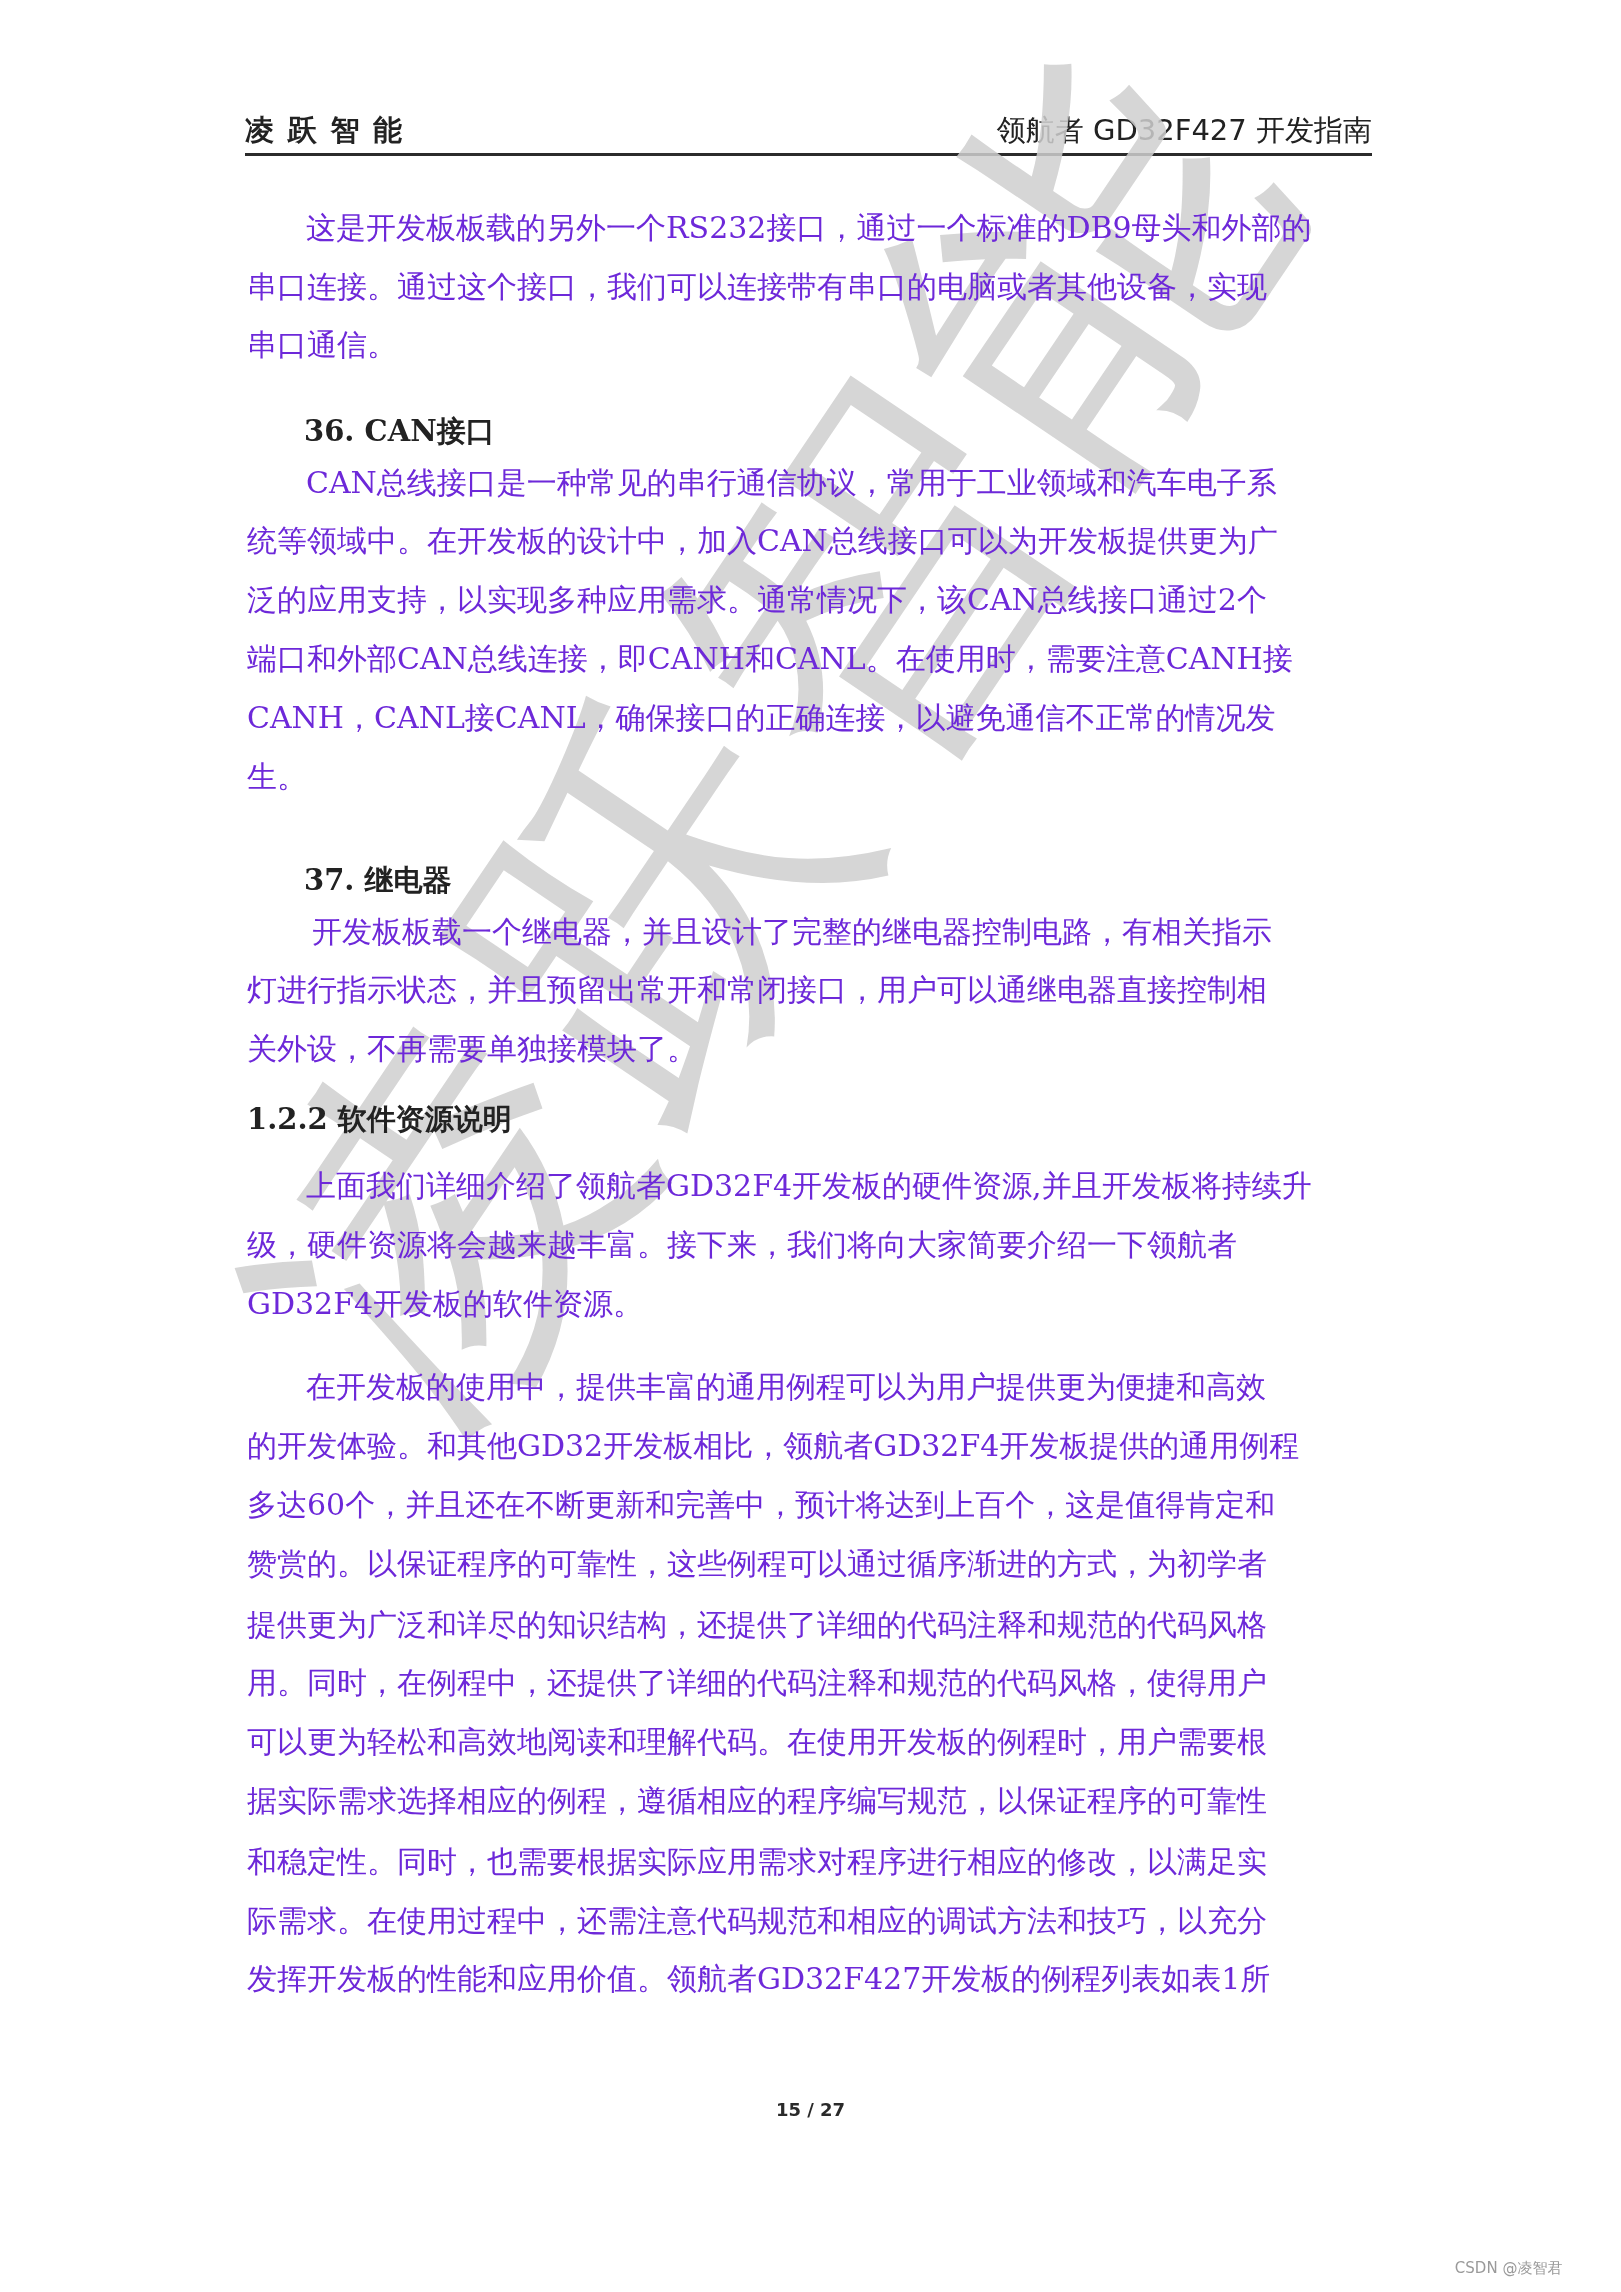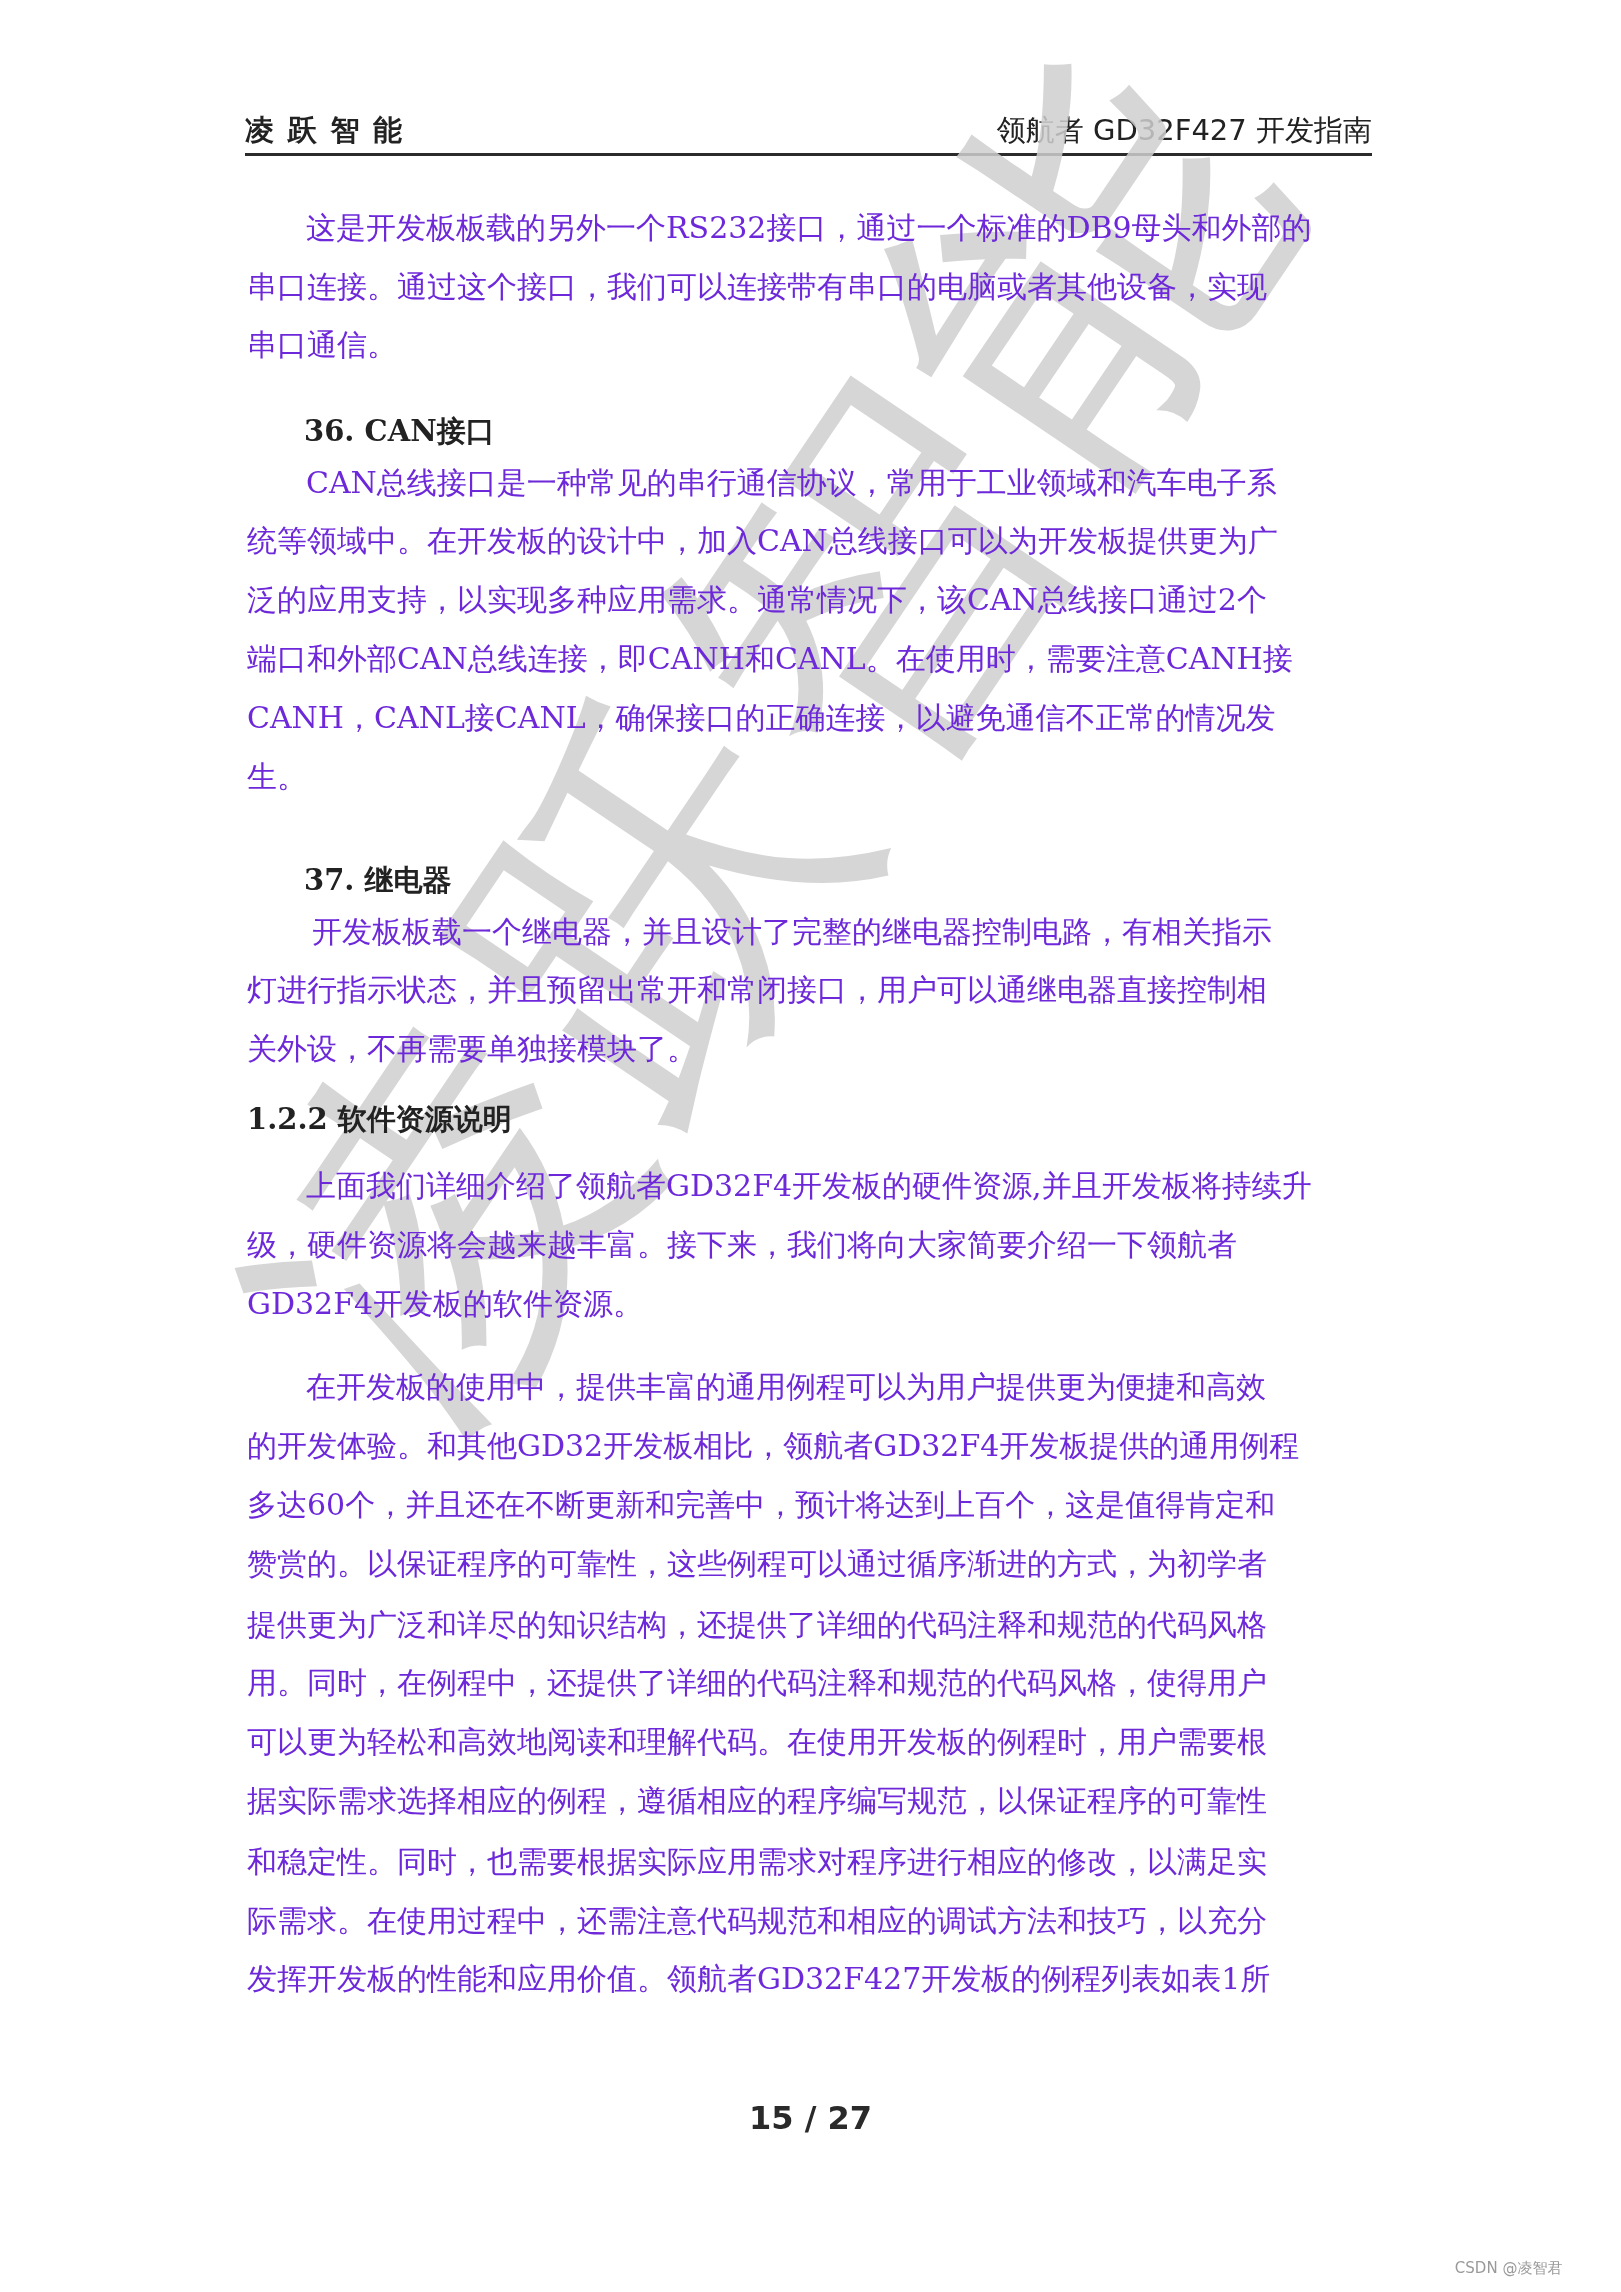--- a/index.html
+++ b/index.html
@@ -24,21 +24,21 @@
   .line { position: absolute; left: 247px; font-size: 30px; line-height: 39px;
           white-space: nowrap; color: #6d28d9; }
   .line.indent { left: 306px; }
   .line.indent-small { left: 312px; }
   .heading { position: absolute; font-weight: bold; font-size: 29px; line-height: 39px;
              white-space: nowrap; color: #222222; }
   .heading.sub { left: 304px; margin-top: 16px; }
   .heading.section { left: 247px; }
 
   .footer-page { position: absolute; left: 0; width: 1621px; top: 2099px; text-align: center;
-                 font-family: "DejaVu Sans", sans-serif; font-weight: bold; font-size: 32px; color: #2a2a2a; }
+                 font-family: "DejaVu Sans", sans-serif; font-weight: bold; font-size: 18px; color: #2a2a2a; }
   .credit { position: absolute; right: 21.6px; top: 2259px; font-family: "DejaVu Sans", sans-serif;
             font-size: 15px; color: #9a9a9a; }
 </style>
 </head>
 <body>
 
 <div class="page">
 
   <div class="header">
     <span class="header-left">凌跃智能</span>

